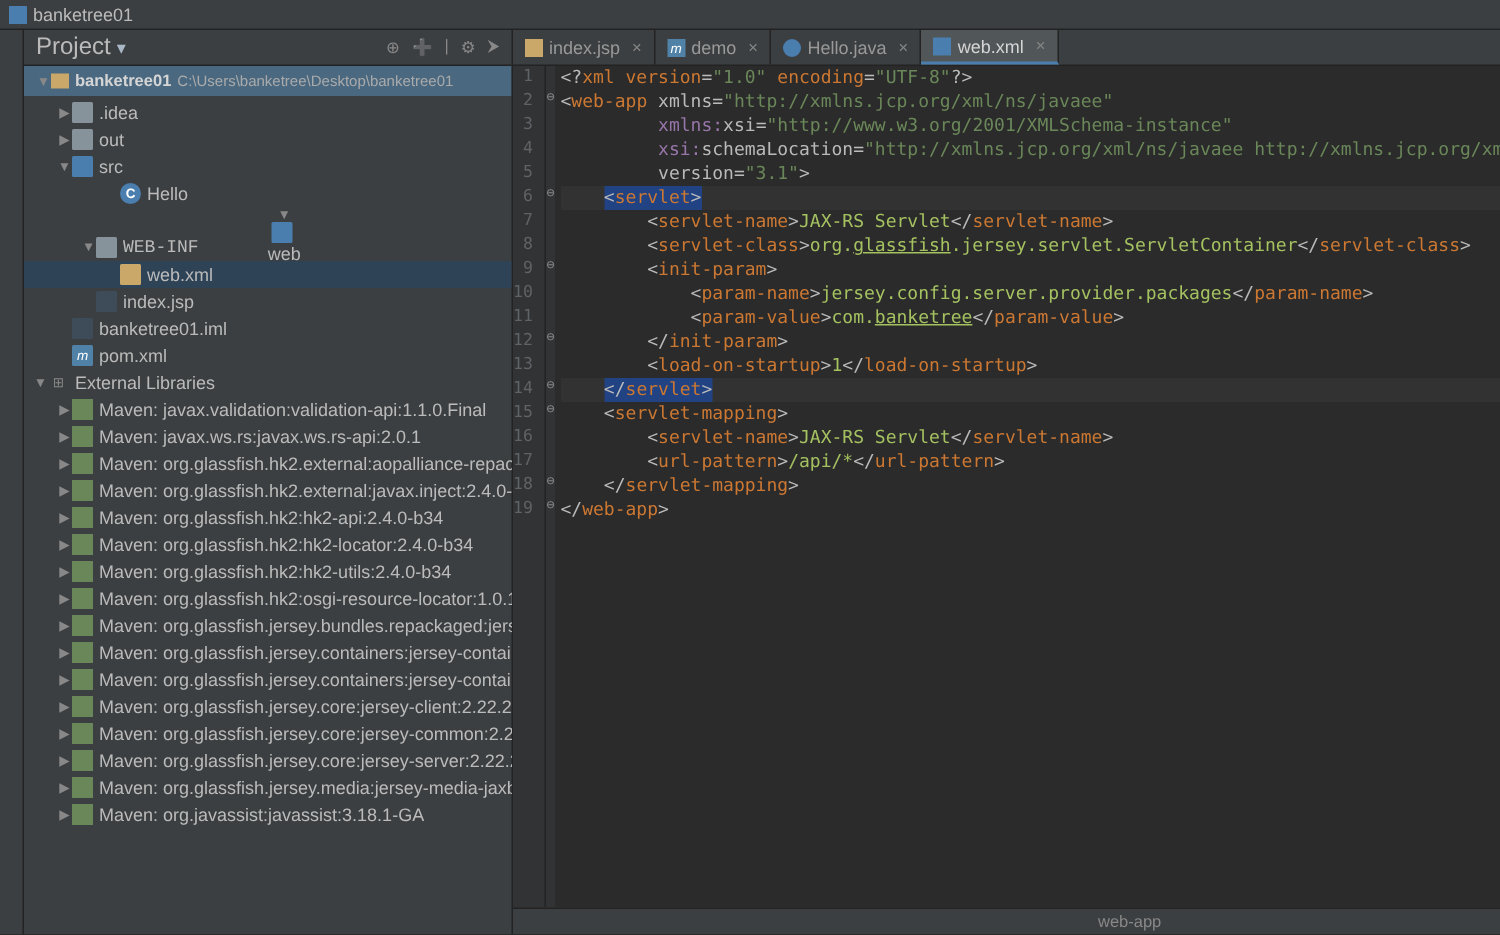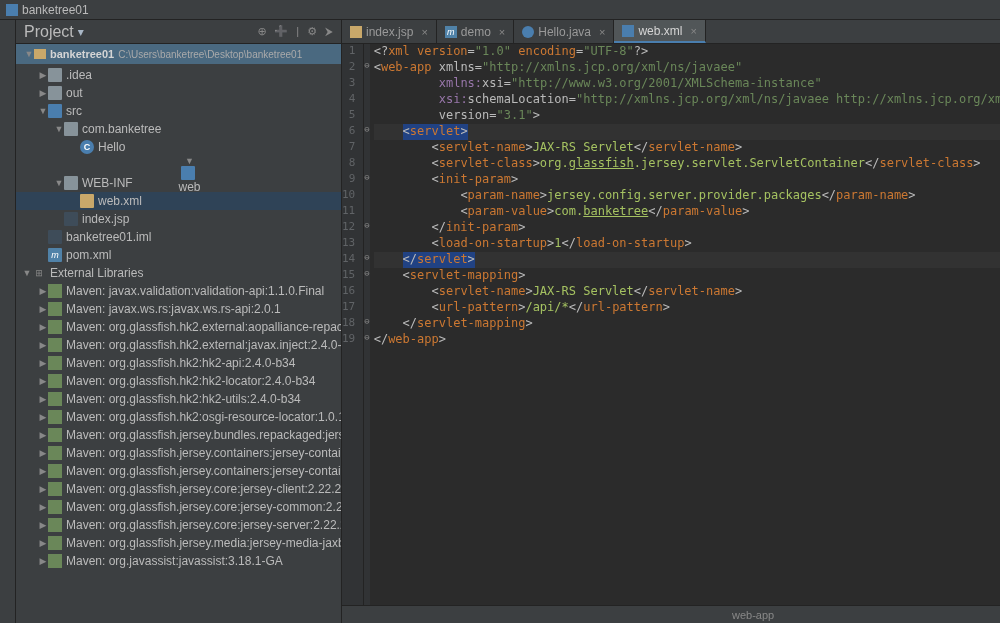--- a/index.html
+++ b/index.html
@@ -280,36 +280,31 @@
         <div class="tree-item" style="padding-left: 22px;">
           <span class="arrow collapsed"></span>
           <span class="icon folder-icon"></span>
           <span class="item-label">out</span>
         </div>
         <div class="tree-item" style="padding-left: 22px;">
           <span class="arrow expanded"></span>
           <span class="icon folder-icon blue"></span>
           <span class="item-label">src</span>
         </div>
-        <div class="tree-item" style="padding-left: 38px;">
-          <span class="arrow expanded"></span>
-          <span class="icon folder-icon"></span>
-          <span class="item-label">com.banketree</span>
-        </div>
         <div class="tree-item" style="padding-left: 54px;">
           <span class="arrow none"></span>
           <span class="icon file-icon class"></span>
           <span class="item-label">Hello</span>
         </div>
         <div class="tree-item" style="padding-left: 22px; flex-direction: column;">
           <span class="arrow expanded"></span>
           <span class="icon folder-icon blue"></span>
           <span class="item-label">web</span>
         </div>
-        <div class="tree-item" style="padding-left: 38px;">
+        <div class="tree-item" style="padding-left: 38px; font-family: Liberation Mono, monospace;">
           <span class="arrow expanded"></span>
           <span class="icon folder-icon"></span>
           <span class="item-label">WEB-INF</span>
         </div>
         <div class="tree-item highlight" style="padding-left: 54px;">
           <span class="arrow none"></span>
           <span class="icon file-icon xml"></span>
           <span class="item-label">web.xml</span>
         </div>
         <div class="tree-item" style="padding-left: 38px;">

